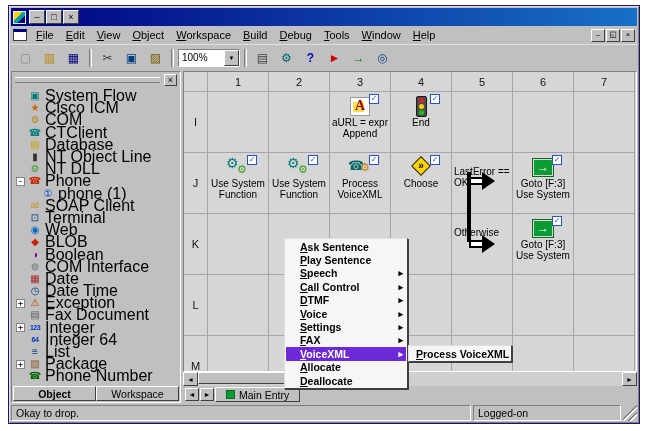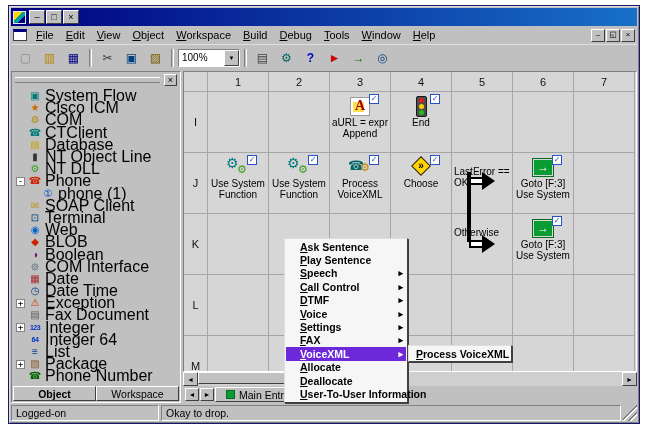--- a/index.html
+++ b/index.html
@@ -539,22 +539,22 @@
         <button class="dtab-btn">►</button>
         <span class="dtab">
           <span class="dtab-icon"></span>
           <span>Main Entry</span>
         </span>
       </div>
     </div>
   </div>
 
   <div class="statusbar">
+    <div class="spanel sp-left">Okay to drop.</div>
     <div class="spanel sp-right">Logged-on</div>
-    <div class="spanel sp-left">Okay to drop.</div>
     <div class="sgrip"></div>
   </div>
 
   <div class="cmenu">
     <div class="cmi bold">
         <span class="cm-label">Ask Sentence</span>
         <span class="cm-arrow"></span>
       </div>
     <div class="cmi">
         <span class="cm-label">Play Sentence</span>
@@ -589,24 +589,20 @@
         <span class="cm-arrow">▸</span>
       </div>
     <div class="cmi">
         <span class="cm-label">Allocate</span>
         <span class="cm-arrow"></span>
       </div>
     <div class="cmi">
         <span class="cm-label">Deallocate</span>
         <span class="cm-arrow"></span>
       </div>
-    <div class="cmi">
-        <span class="cm-label">User-To-User Information</span>
-        <span class="cm-arrow"></span>
-      </div>
   </div>
 
   <div class="submenu">
     <div class="cmi">
         <span class="cm-label">Process VoiceXML</span>
       </div>
   </div>
 
 </div>
 

